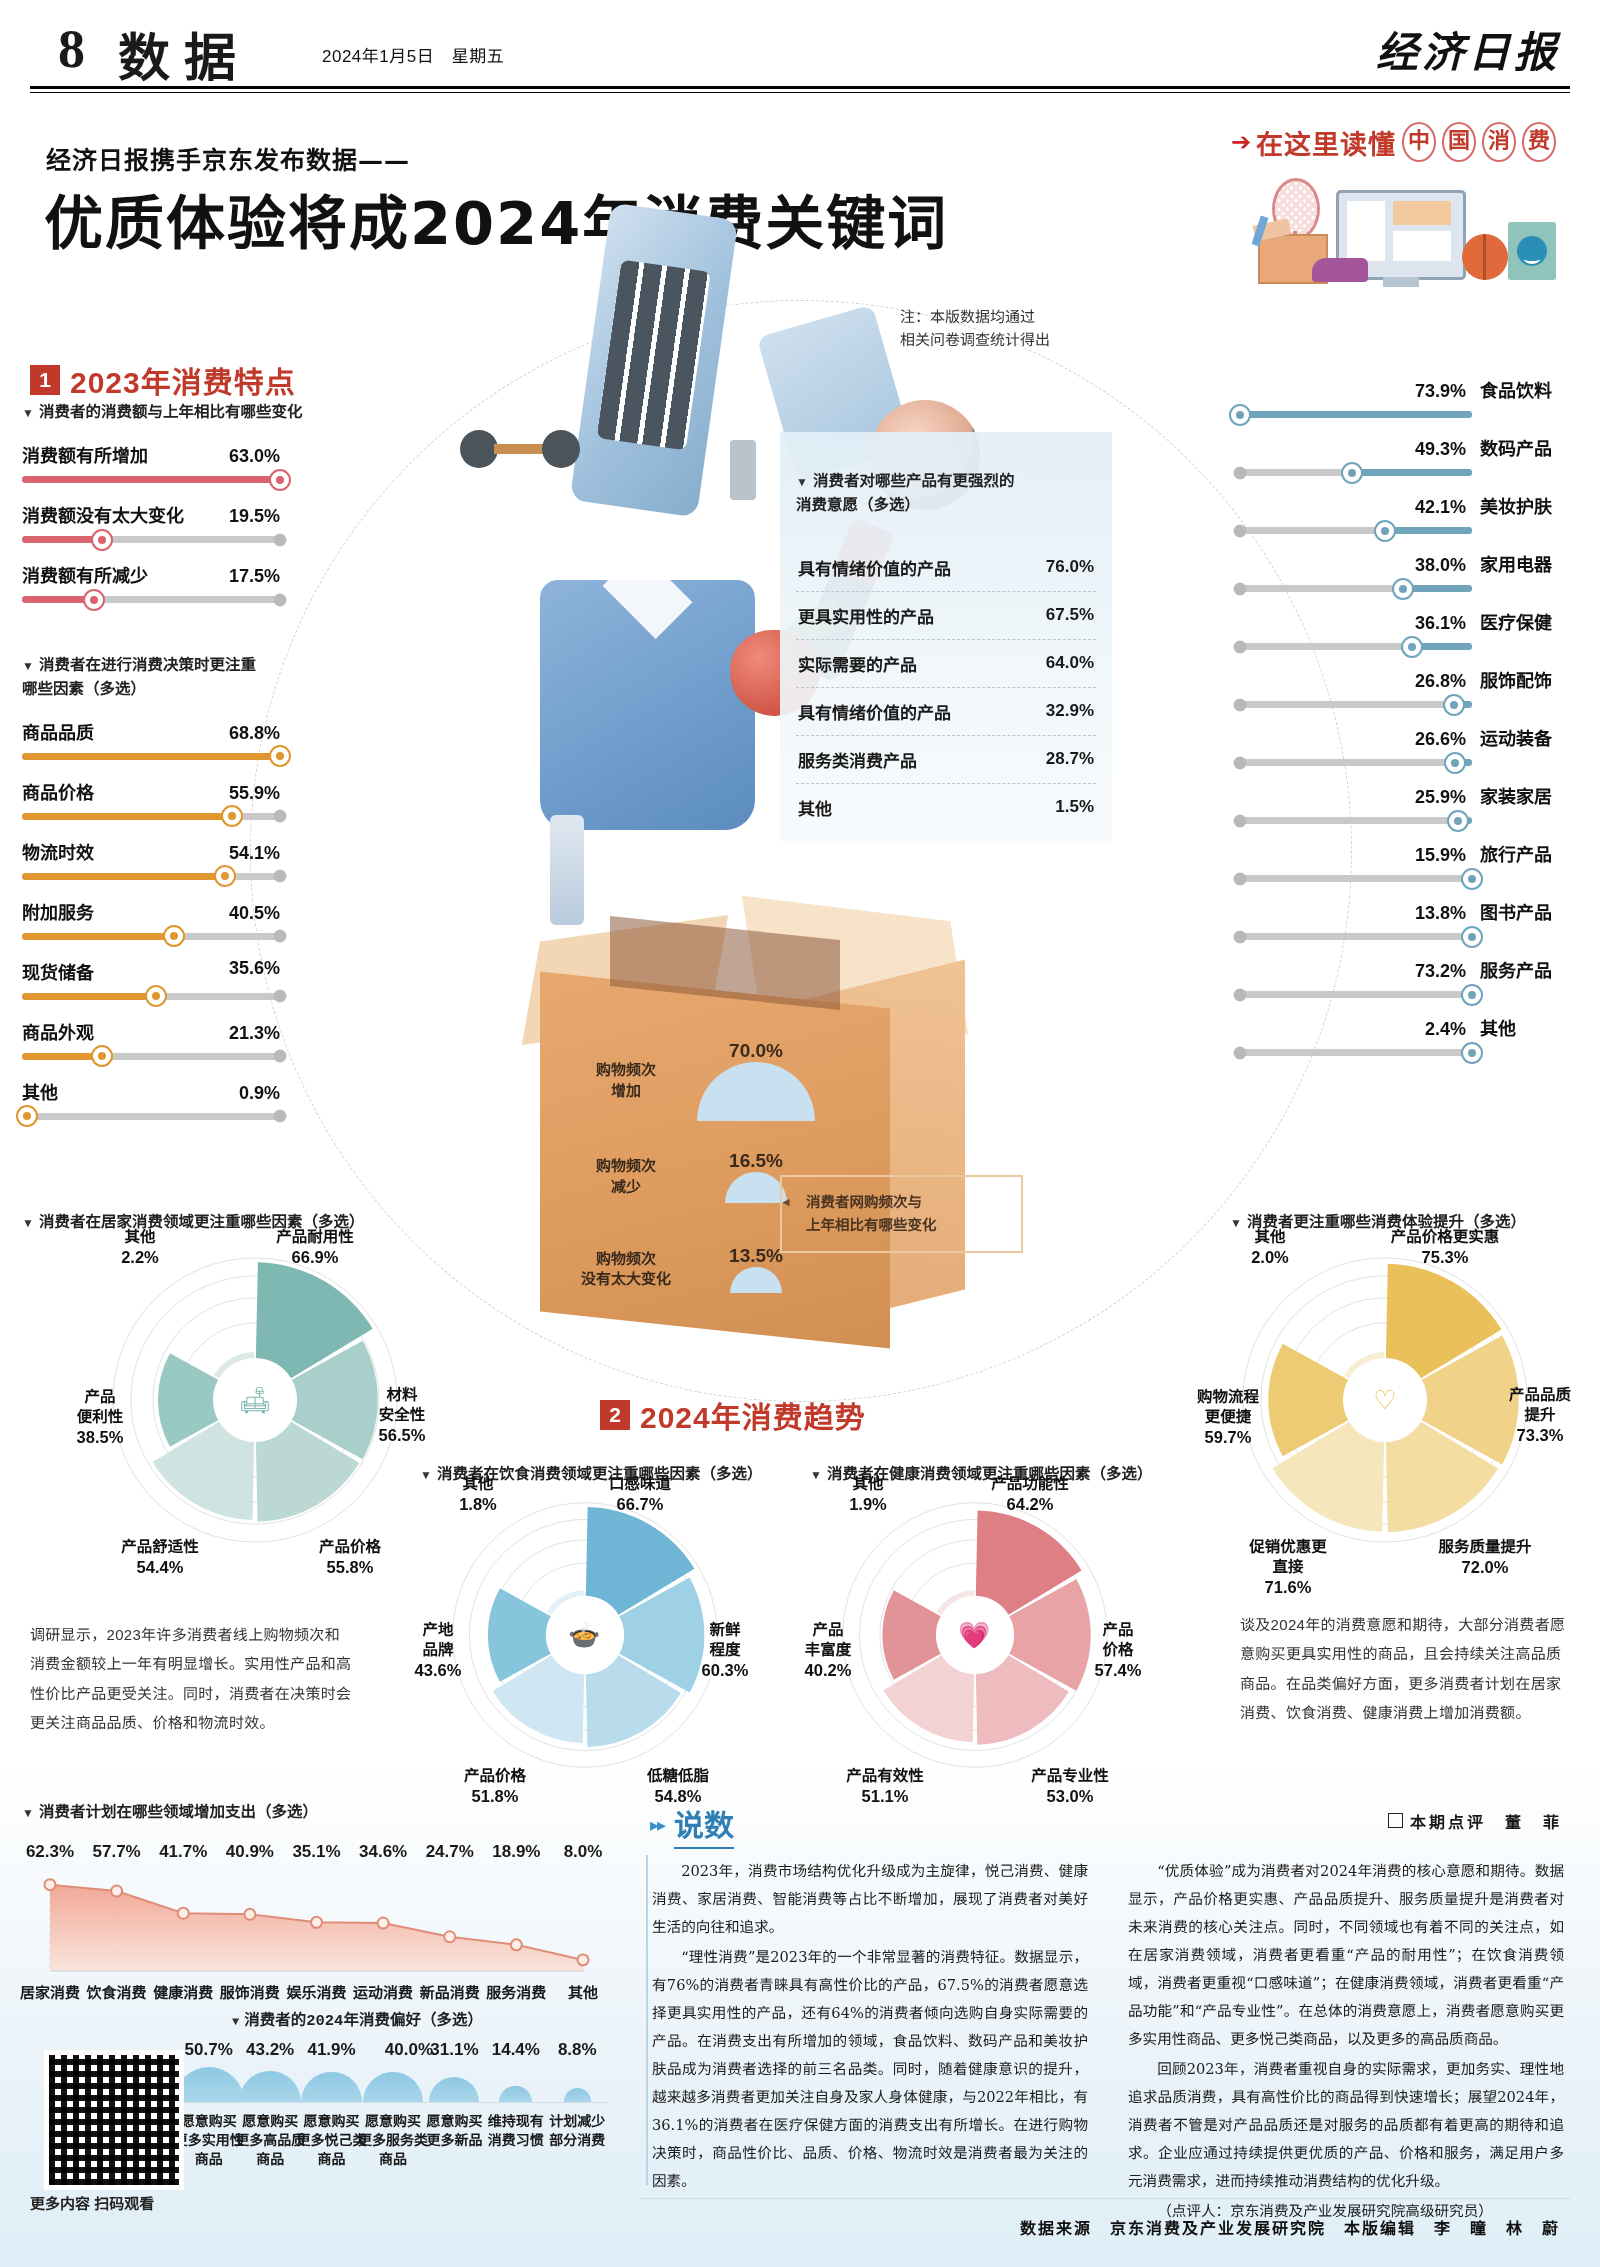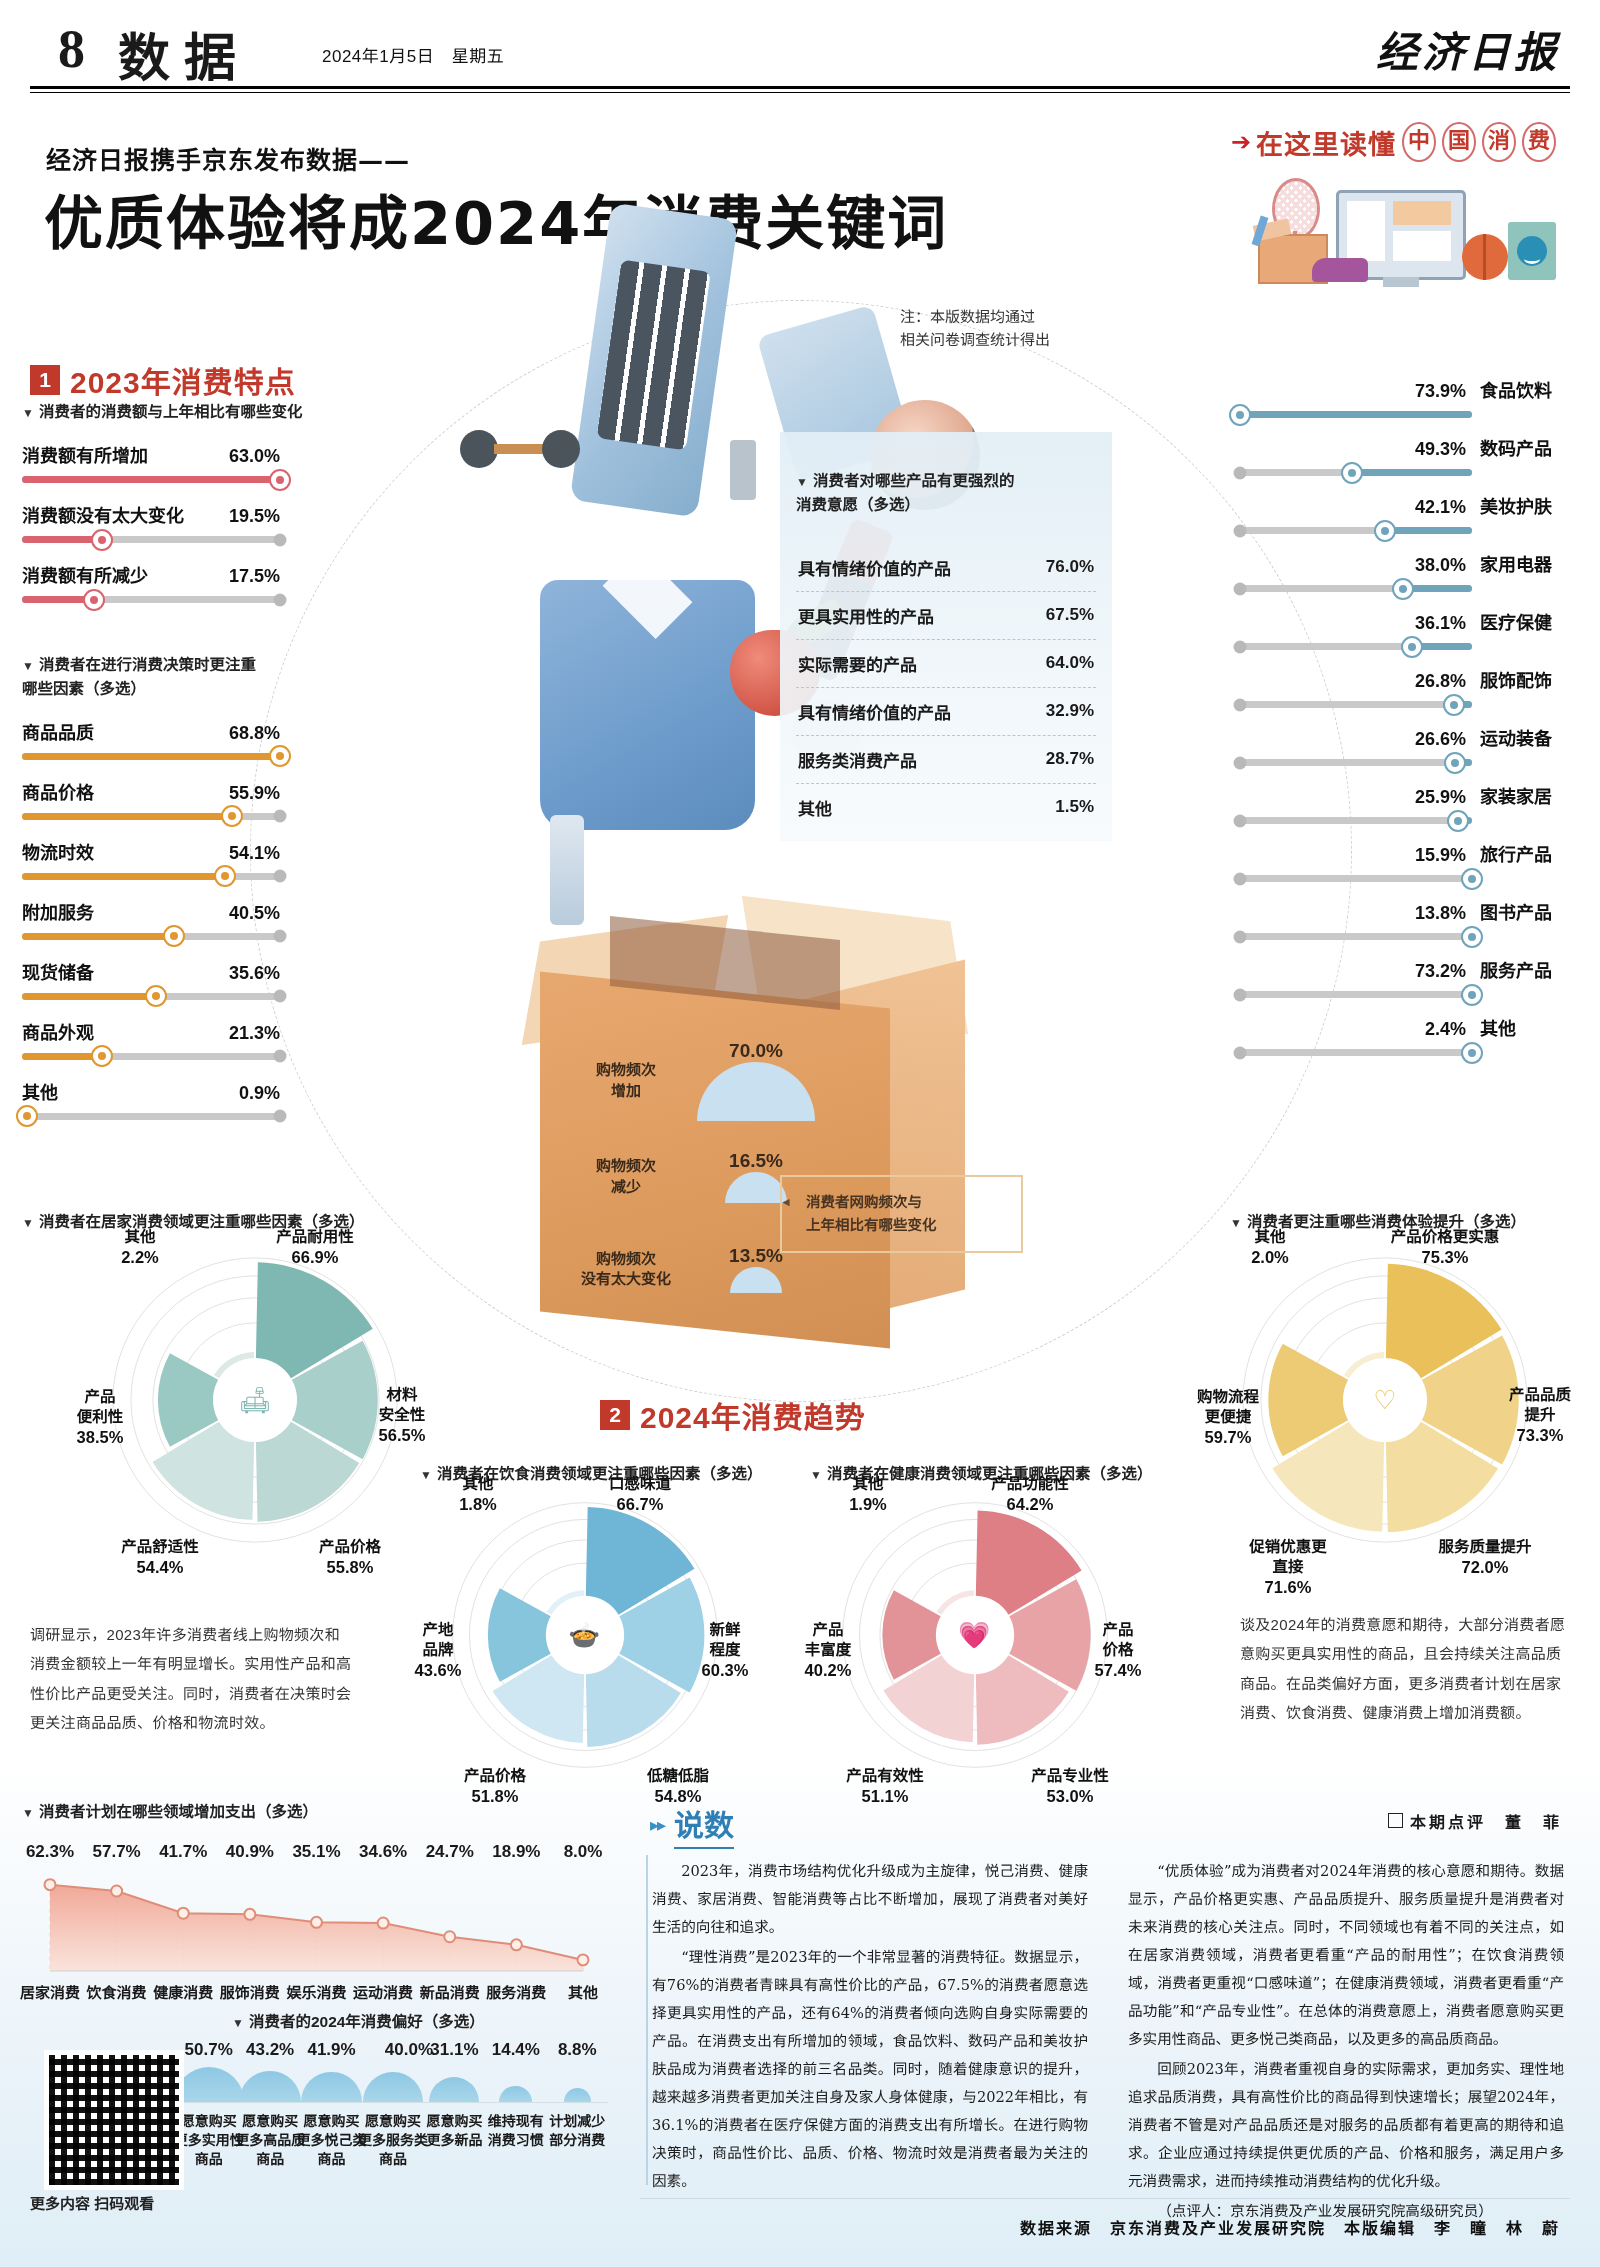--- a/index.html
+++ b/index.html
@@ -332,21 +332,21 @@
     </div>
     <div class="strack">
       <div class="sfill" style="width:151.875px;background:#e0972f;"></div>
       <div class="send" style="left:258px;"></div>
       <div class="sknob" style="left:151.875px;border-color:#e0972f;">
               <i style="background:#e0972f"></i>
             </div>
     </div>
   </div>
         <div class="srow" style="margin-top:18px;width:258px;">
-    <div style="display:flex;justify-content:space-between;align-items:flex-end;gap:22px;">
+    <div style="display:flex;justify-content:space-between;align-items:flex-start;gap:22px;">
       <span class="sname">现货储备</span>
       <span class="sval">35.6%</span>
     </div>
     <div class="strack">
       <div class="sfill" style="width:133.5px;background:#e0972f;"></div>
       <div class="send" style="left:258px;"></div>
       <div class="sknob" style="left:133.5px;border-color:#e0972f;">
               <i style="background:#e0972f"></i>
             </div>
     </div>
@@ -762,21 +762,21 @@
         <circle cx="163.25" cy="83.21571428571428" r="5.5" fill="#fdeee8" stroke="#e08d78" stroke-width="2"></circle>
         <circle cx="229.875" cy="84.32428571428571" r="5.5" fill="#fdeee8" stroke="#e08d78" stroke-width="2"></circle>
         <circle cx="296.5" cy="92.36142857142858" r="5.5" fill="#fdeee8" stroke="#e08d78" stroke-width="2"></circle>
         <circle cx="363.125" cy="93.05428571428571" r="5.5" fill="#fdeee8" stroke="#e08d78" stroke-width="2"></circle>
         <circle cx="429.75" cy="106.77285714285713" r="5.5" fill="#fdeee8" stroke="#e08d78" stroke-width="2"></circle>
         <circle cx="496.375" cy="114.81" r="5.5" fill="#fdeee8" stroke="#e08d78" stroke-width="2"></circle>
         <circle cx="563" cy="129.9142857142857" r="5.5" fill="#fdeee8" stroke="#e08d78" stroke-width="2"></circle>
         <line x1="30" y1="141" x2="563" y2="141" stroke="#cfcfcf" stroke-width="1"></line>
       </svg><div class="ac-label" style="left:-2px;top:12px;width:64px;text-align:center;">62.3%</div><div class="ac-label" style="left:64.625px;top:12px;width:64px;text-align:center;">57.7%</div><div class="ac-label" style="left:131.25px;top:12px;width:64px;text-align:center;">41.7%</div><div class="ac-label" style="left:197.875px;top:12px;width:64px;text-align:center;">40.9%</div><div class="ac-label" style="left:264.5px;top:12px;width:64px;text-align:center;">35.1%</div><div class="ac-label" style="left:331.125px;top:12px;width:64px;text-align:center;">34.6%</div><div class="ac-label" style="left:397.75px;top:12px;width:64px;text-align:center;">24.7%</div><div class="ac-label" style="left:464.375px;top:12px;width:64px;text-align:center;">18.9%</div><div class="ac-label" style="left:531px;top:12px;width:64px;text-align:center;">8.0%</div><div class="ac-cat" style="left:-10px;top:151px;width:80px;text-align:center;">居家消费</div><div class="ac-cat" style="left:56.625px;top:151px;width:80px;text-align:center;">饮食消费</div><div class="ac-cat" style="left:123.25px;top:151px;width:80px;text-align:center;">健康消费</div><div class="ac-cat" style="left:189.875px;top:151px;width:80px;text-align:center;">服饰消费</div><div class="ac-cat" style="left:256.5px;top:151px;width:80px;text-align:center;">娱乐消费</div><div class="ac-cat" style="left:323.125px;top:151px;width:80px;text-align:center;">运动消费</div><div class="ac-cat" style="left:389.75px;top:151px;width:80px;text-align:center;">新品消费</div><div class="ac-cat" style="left:456.375px;top:151px;width:80px;text-align:center;">服务消费</div><div class="ac-cat" style="left:523px;top:151px;width:80px;text-align:center;">其他</div></div>
 
-  <div style="position:absolute;left:232px;top:2010px;width:500px;">
+  <div style="position:absolute;left:232px;top:2010px;width:500px;font-family:Liberation Mono, monospace;">
     <div class="qlabel">
       <span class="tri">▼</span><span>消费者的2024年消费偏好（多选）</span>
     </div>
   </div>
   <div class="domechart" id="domechart">
       <div class="dome-val" style="left:-9.285714285714285px;top:0px;width:80px;text-align:center;">50.7%</div>
              <div class="dome-shape" style="left:-4.285714285714285px;top:27px;width:70px;height:35px;"></div>
              <div class="dome-cap" style="left:-14.285714285714285px;top:72px;width:90px;white-space:pre-line;">愿意购买
 更多实用性
 商品</div>

